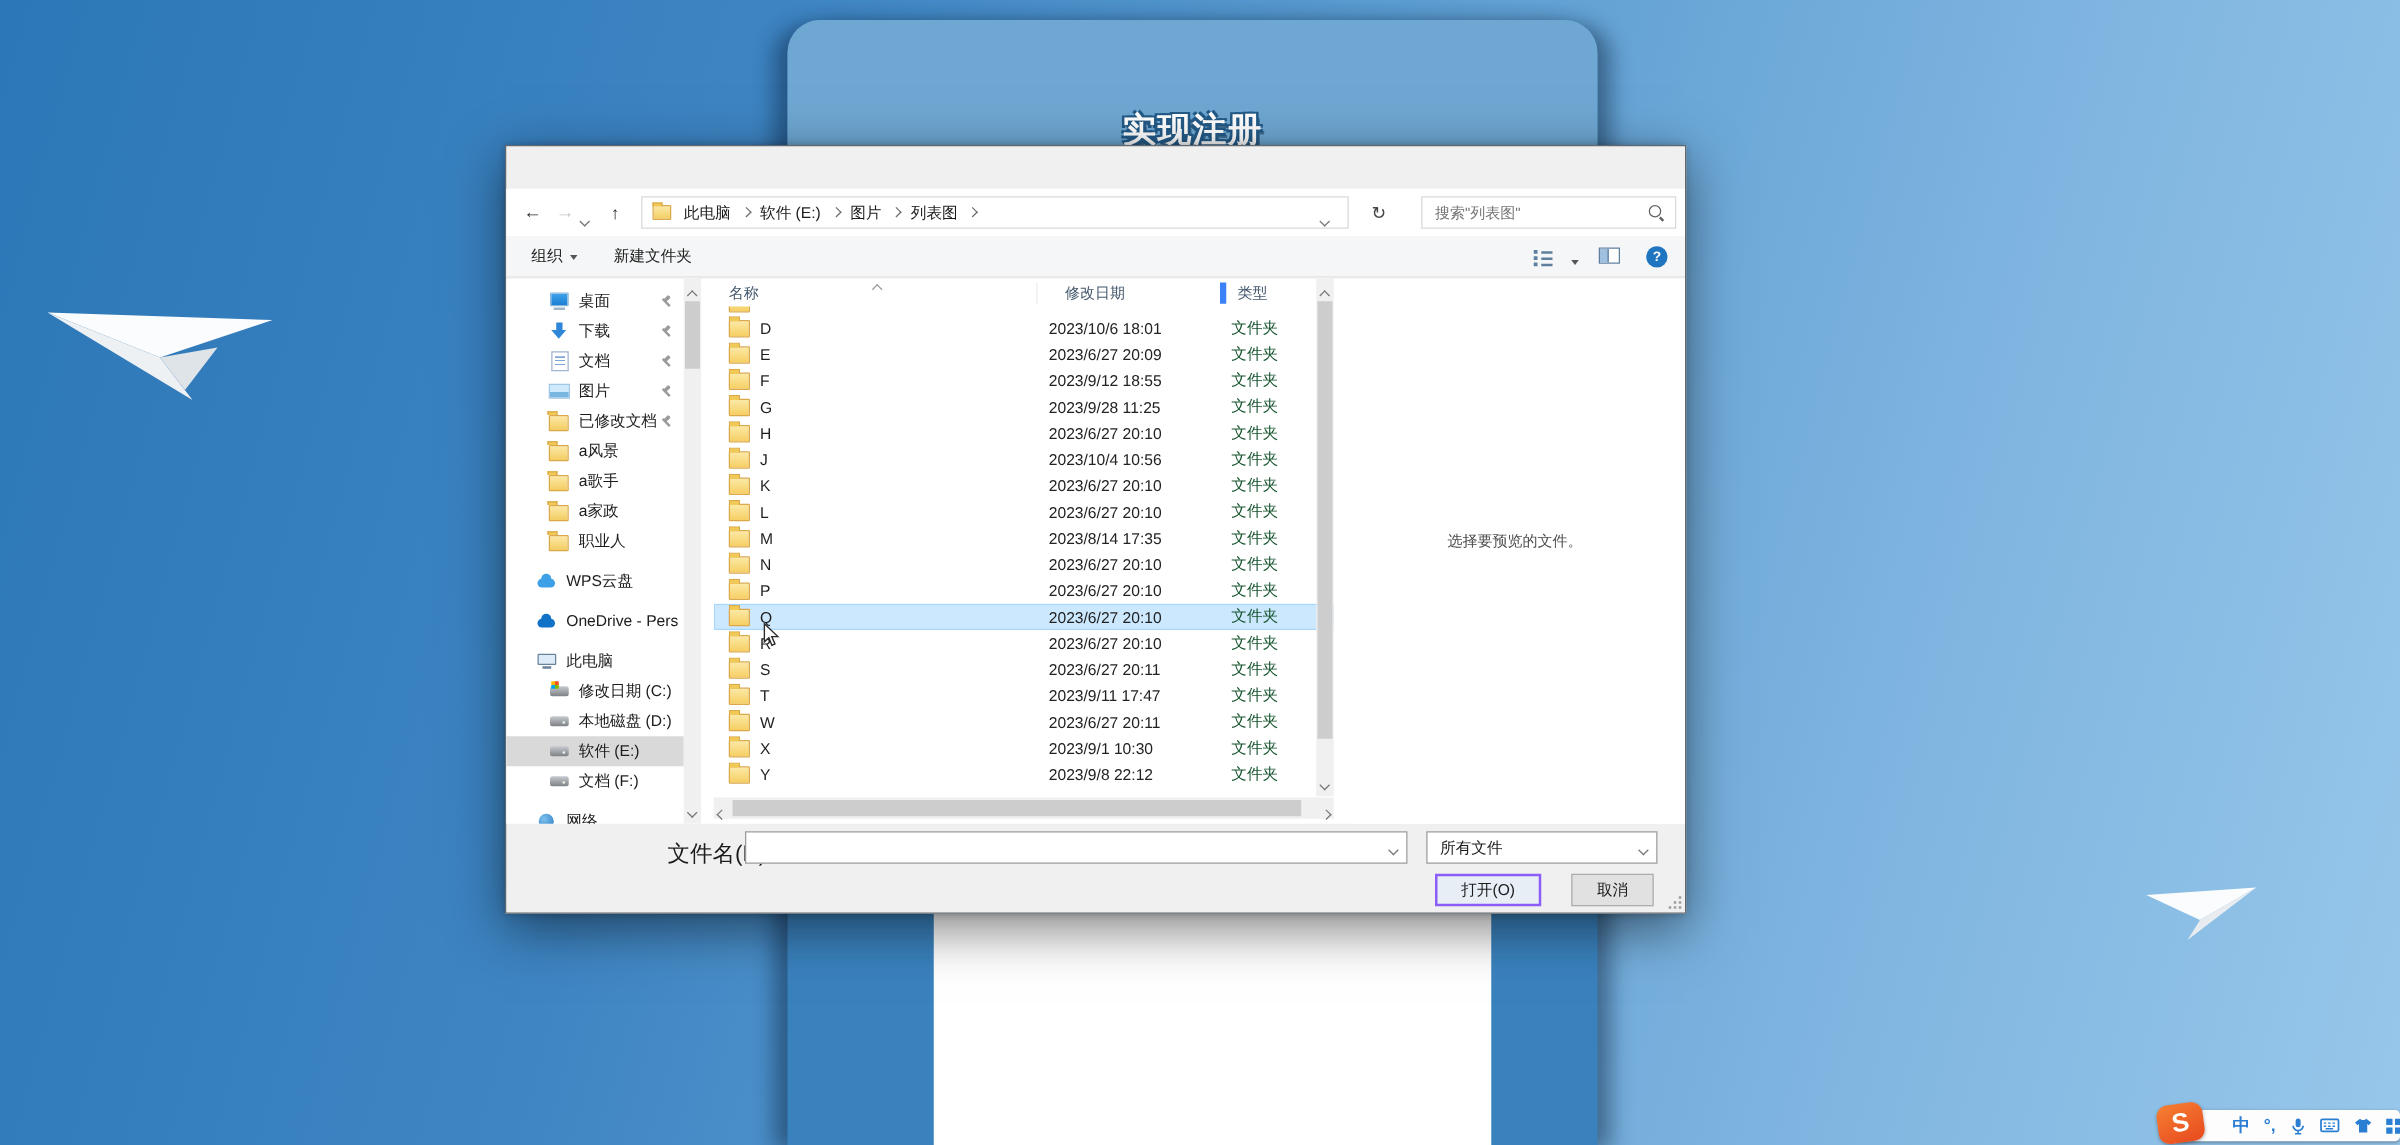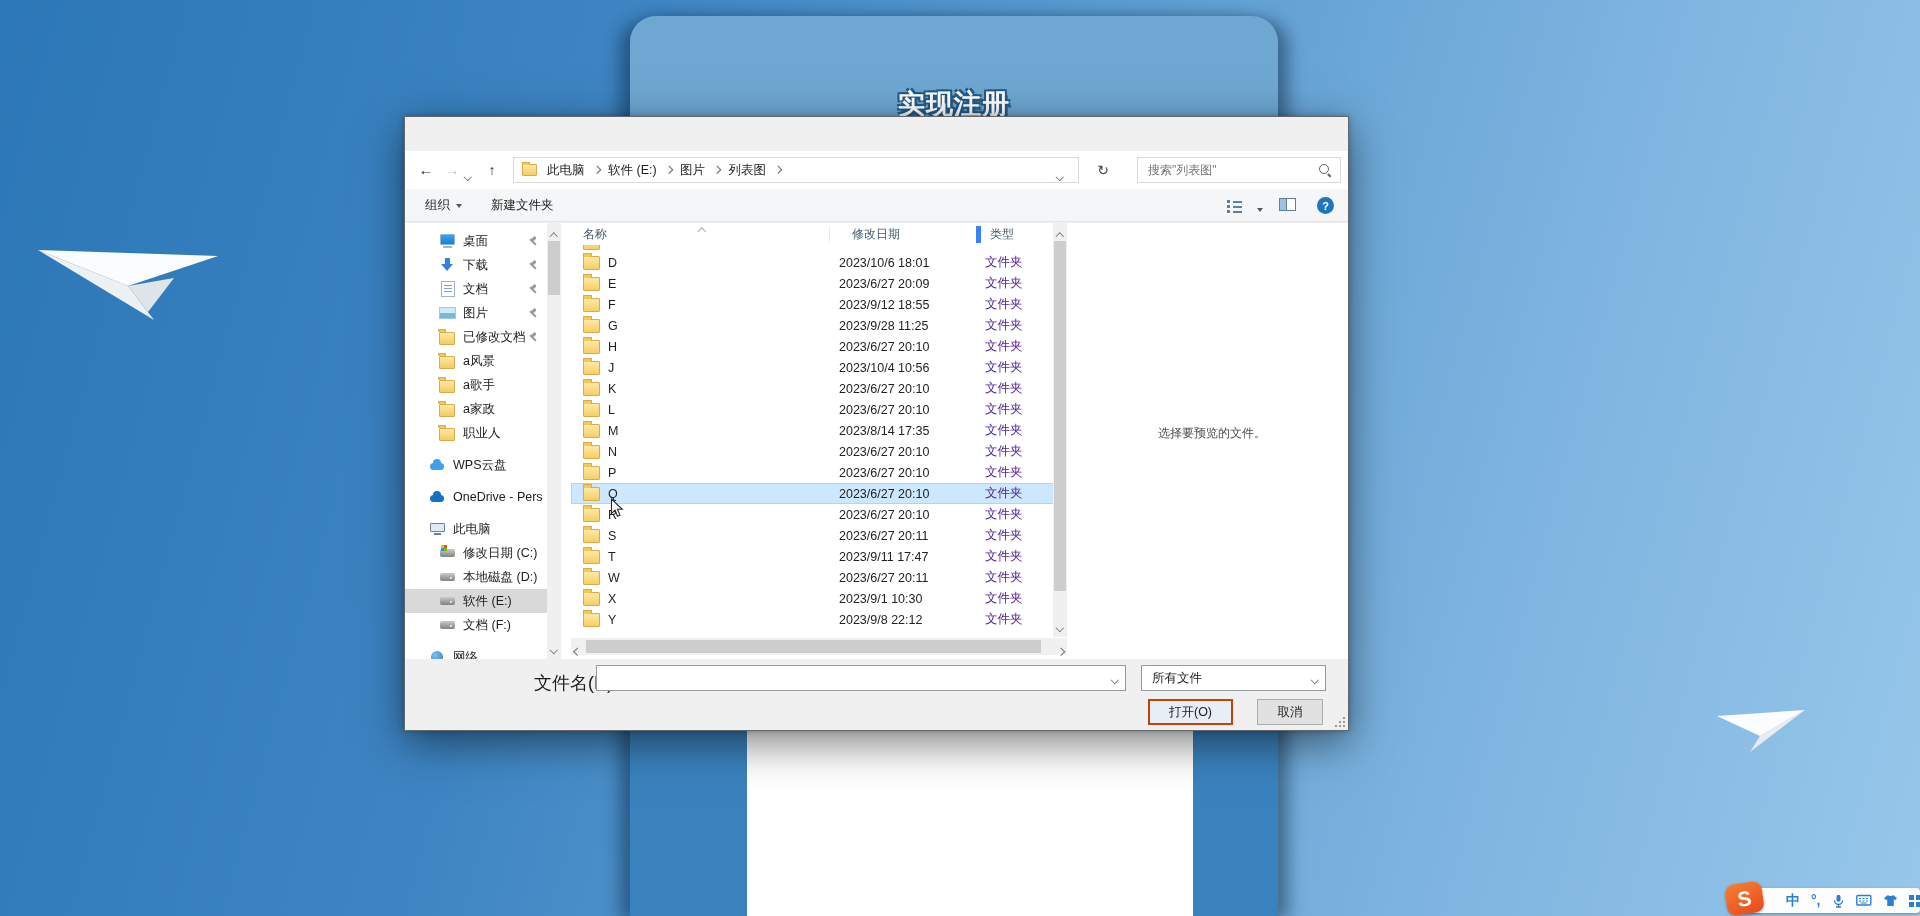--- a/index.html
+++ b/index.html
@@ -105,21 +105,21 @@
   .lheader{height:22px;display:flex;color:#44586d;font-size:12px;position:relative;align-items:flex-end;padding-bottom:2px;box-sizing:border-box}
   .hname{width:258px;padding-left:12px;box-sizing:border-box}
   .hdate{width:147px;padding-left:22px;box-sizing:border-box;border-left:1px solid #ebebeb}
   .htype{width:81px;padding-left:9px;box-sizing:border-box;border-left:5px solid #3b82f6}
   .sort-caret{position:absolute;left:128px;top:0}
   .rows{position:absolute;left:0;top:22px;right:0;height:392px;overflow:hidden}
   .frow{height:21px;display:flex;align-items:center;font-size:12.5px;color:#1f1f1f}
   .frow.selected{background:#cce8ff;box-shadow:inset 0 0 0 1px #a9d6fb}
   .cname{width:258px;display:flex;align-items:center;padding-left:12px;box-sizing:border-box}
   .cdate{width:147px;padding-left:10px;box-sizing:border-box;color:#222}
-  .ctype{width:81px;padding-left:9px;box-sizing:border-box;color:#4c1d95}
+  .ctype{width:81px;padding-left:9px;box-sizing:border-box;color:#14532d}
   .folder-ic{width:15px;height:12px;margin-right:8px;background:linear-gradient(180deg,#fce9a6,#f6cf63);border:1px solid #dba94c;border-radius:1px;position:relative;flex:none}
   .folder-ic::before{content:"";position:absolute;top:-4px;left:-1px;width:7px;height:3px;background:#f1c955;border:1px solid #dba94c;border-bottom:none;border-radius:1px 1px 0 0}
   .frow.partial{height:7px;overflow:hidden;align-items:flex-start}
   .frow.partial .folder-ic{margin-top:-9px}
   .frow.partial .cdate::before{content:"";display:inline-block;width:58px;height:3px;background:#cfcfcf;margin-top:1px}
   .frow.partial .ctype::before{content:"";display:inline-block;width:26px;height:3px;background:#cfcfcf;margin-top:1px}
   .lv-scroll{position:absolute;left:482px;top:0;width:14px;height:414px;background:#f0f0f0}
   .lv-thumb{position:absolute;left:1px;right:1px;top:18px;height:350px;background:#cdcdcd}
   .lh-scroll{position:absolute;left:0;top:415px;width:496px;height:17px;background:#f0f0f0}
   .lh-thumb{position:absolute;left:15px;width:455px;top:2px;bottom:2px;background:#cdcdcd}
@@ -130,21 +130,21 @@
   .preview-msg{position:absolute;left:75px;top:202px;font-size:12px;color:#4c4c4c}
 
   
   .fname-label{position:absolute;left:129px;top:554px;font-size:18px}
   .combo{position:absolute;background:#fff;border:1px solid #999;box-sizing:border-box;height:26px;display:flex;align-items:center}
   .combo .combo-chev{margin-left:auto;margin-right:8px}
   .fname-combo{left:191px;top:548px;width:530px}
   .fname-combo input{border:none;outline:none;flex:1;height:100%;font-size:12.5px;font-family:inherit;padding:0 8px;background:transparent;min-width:0}
   .ftype-combo{left:736px;top:548px;width:185px;padding-left:10px;font-size:12.5px}
   .btn{position:absolute;top:582px;height:26px;font-size:12.5px;display:flex;align-items:center;justify-content:center;box-sizing:border-box}
-  .btn-open{left:743px;width:85px;background:#e7eef6;border:2px solid #c2410c}
+  .btn-open{left:743px;width:85px;background:#e7eef6;border:2px solid #8b5cf6}
   .btn-cancel{left:852px;width:66px;background:#e1e1e1;border:1px solid #acacac}
   .grip{position:absolute;right:3px;bottom:3px;width:10px;height:10px}
   .grip::before{content:"";position:absolute;right:0;bottom:0;width:2px;height:2px;background:#9c9c9c;
     box-shadow:-4px 0 0 #9c9c9c,-8px 0 0 #9c9c9c,0 -4px 0 #9c9c9c,0 -8px 0 #9c9c9c,-4px -4px 0 #9c9c9c}
 
   
   .cursor{position:absolute;left:610px;top:498px;z-index:50}
 
   
   .ime{position:absolute;left:1740px;top:888px;width:180px;height:25px;background:#fdfdfd;border-radius:4px;

